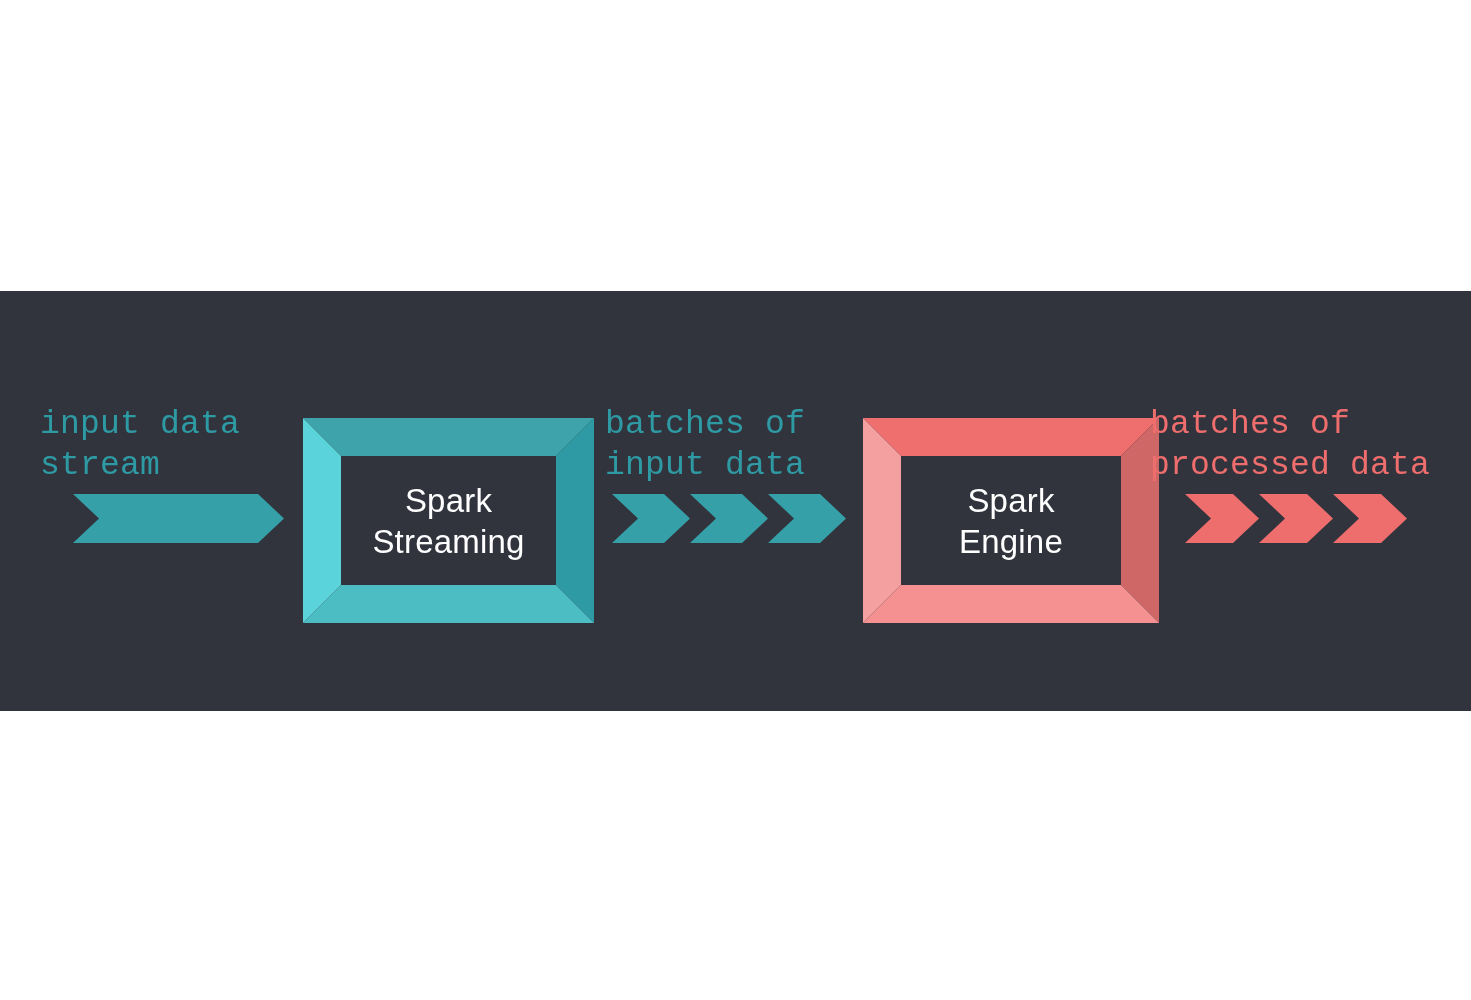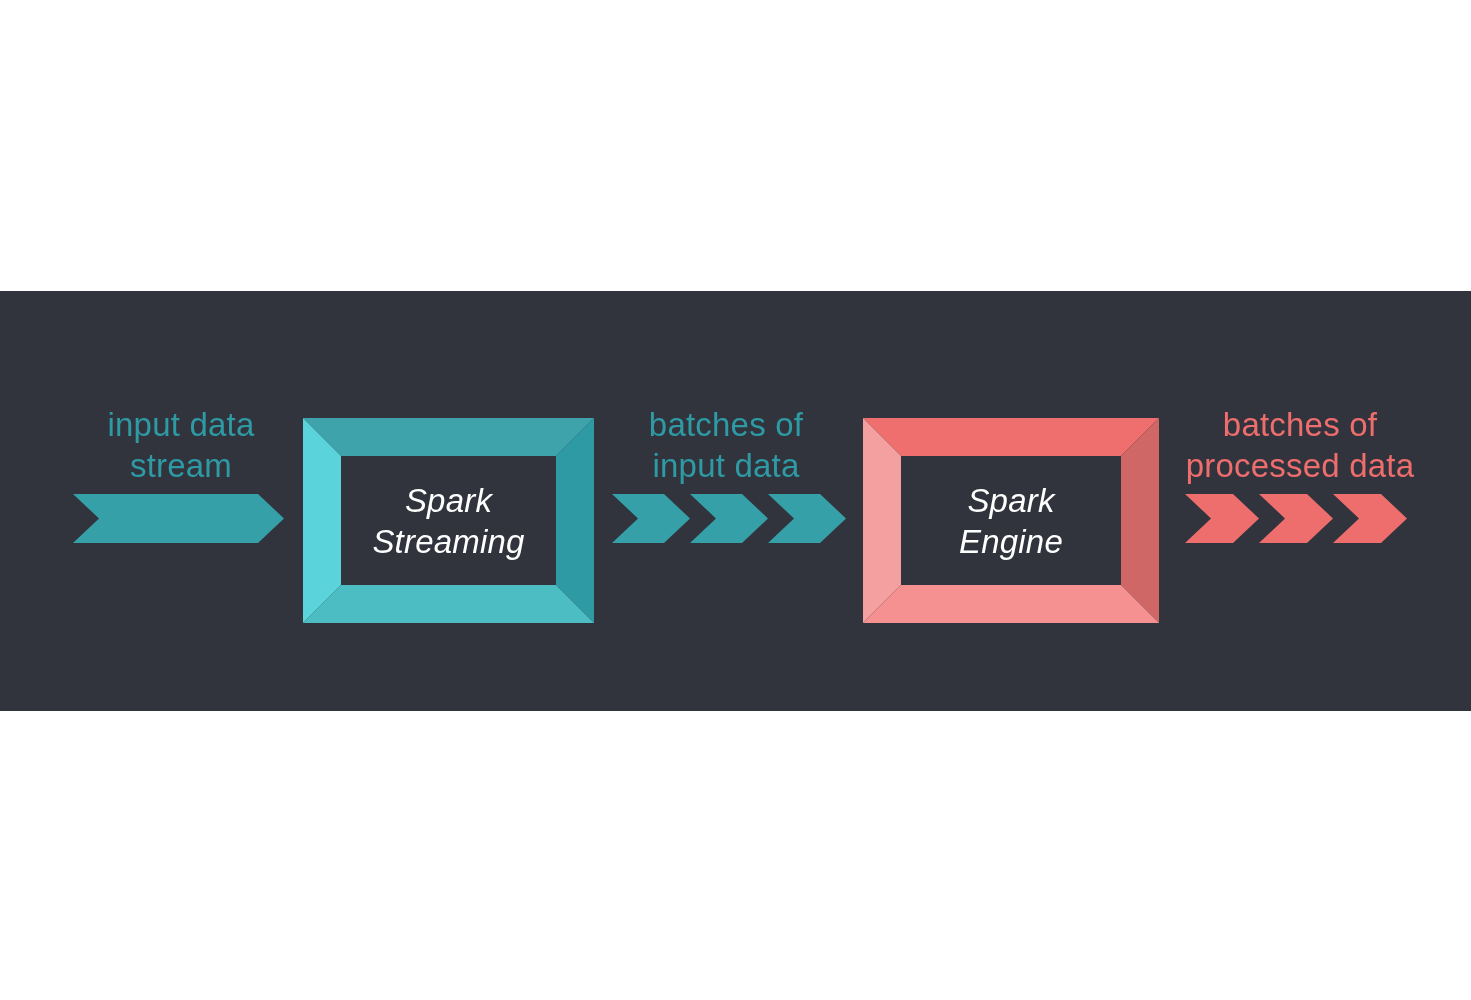--- a/index.html
+++ b/index.html
@@ -20,22 +20,21 @@
     position: absolute;
     left: 0;
     top: 291px;
     width: 1471px;
     height: 420px;
     background: #31343d;
   }
   
   .caption {
     position: absolute;
-    text-align: center;
-    font-family: Liberation Sans, sans-serif;
+    font-family: Liberation Mono, monospace;
     font-size: 33px;
     line-height: 41px;
     font-weight: 400;
     letter-spacing: 0.2px;
     white-space: pre-line;
     pointer-events: none;
   }
   #caption-input-stream {
     left: 40px;
     top: 404px;
@@ -50,21 +49,20 @@
   }
   #caption-batches-processed {
     left: 1150px;
     top: 404px;
     width: 300px;
     color: #ee6d6d;
   }
   
   .bevel-box {
     position: absolute;
-    font-style: italic;
   }
   .bevel-box .face {
     position: absolute;
     left: 0;
     top: 0;
     width: 100%;
     height: 100%;
   }
   .bevel-box .boxlabel {
     position: absolute;

